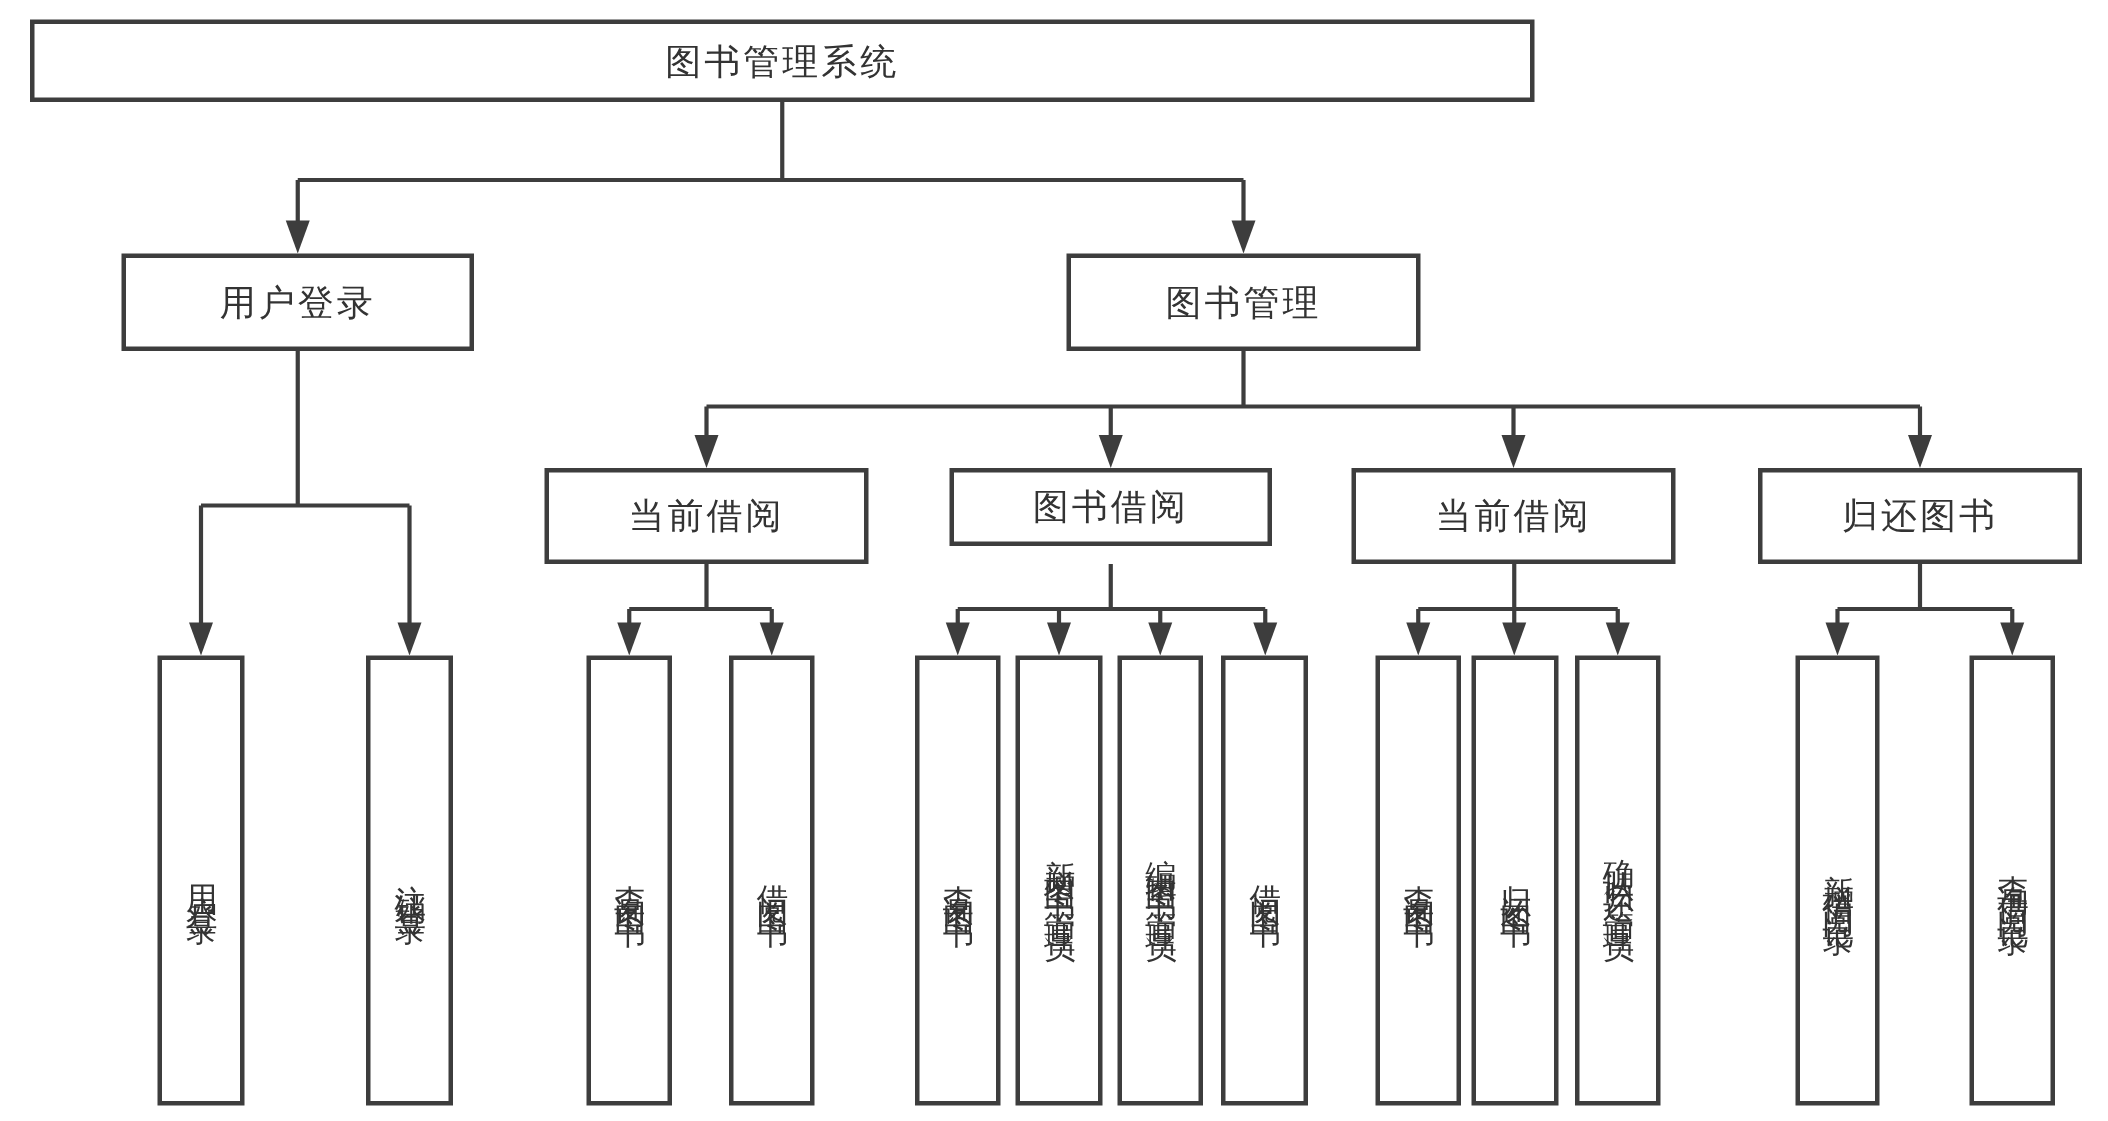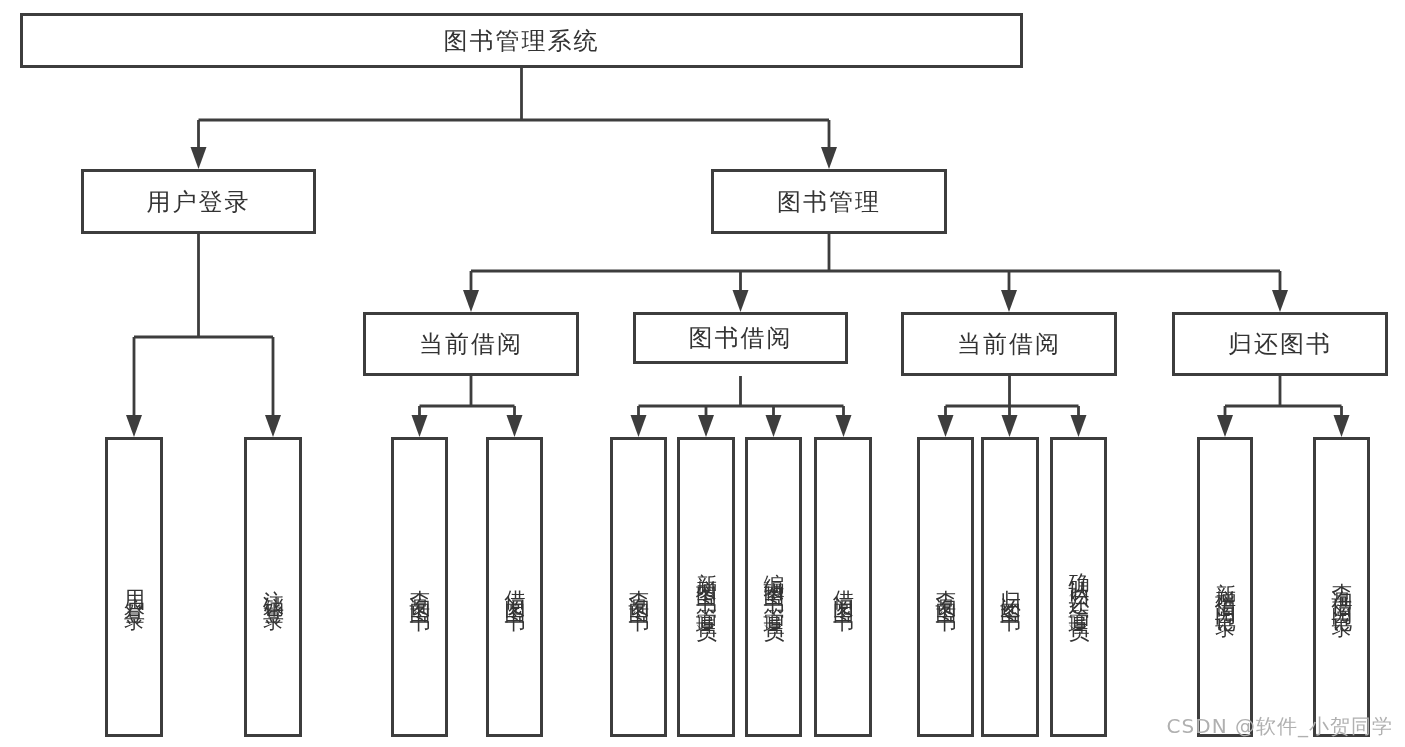--- a/index.html
+++ b/index.html
@@ -179,15 +179,14 @@
     <span class="v-label">确认归还（管理员）</span>
   </div>
 
   <div class="box" style="left:1197px; top:437px; width:56px; height:300px;">
     <span class="v-label">新增借阅记录</span>
   </div>
   <div class="box" style="left:1313px; top:437px; width:57px; height:300px;">
     <span class="v-label">查询借阅记录</span>
   </div>
 
-  <div class="watermark">CSDN @软件_小贺同学</div>
 
 </div>
 
 </body></html>

